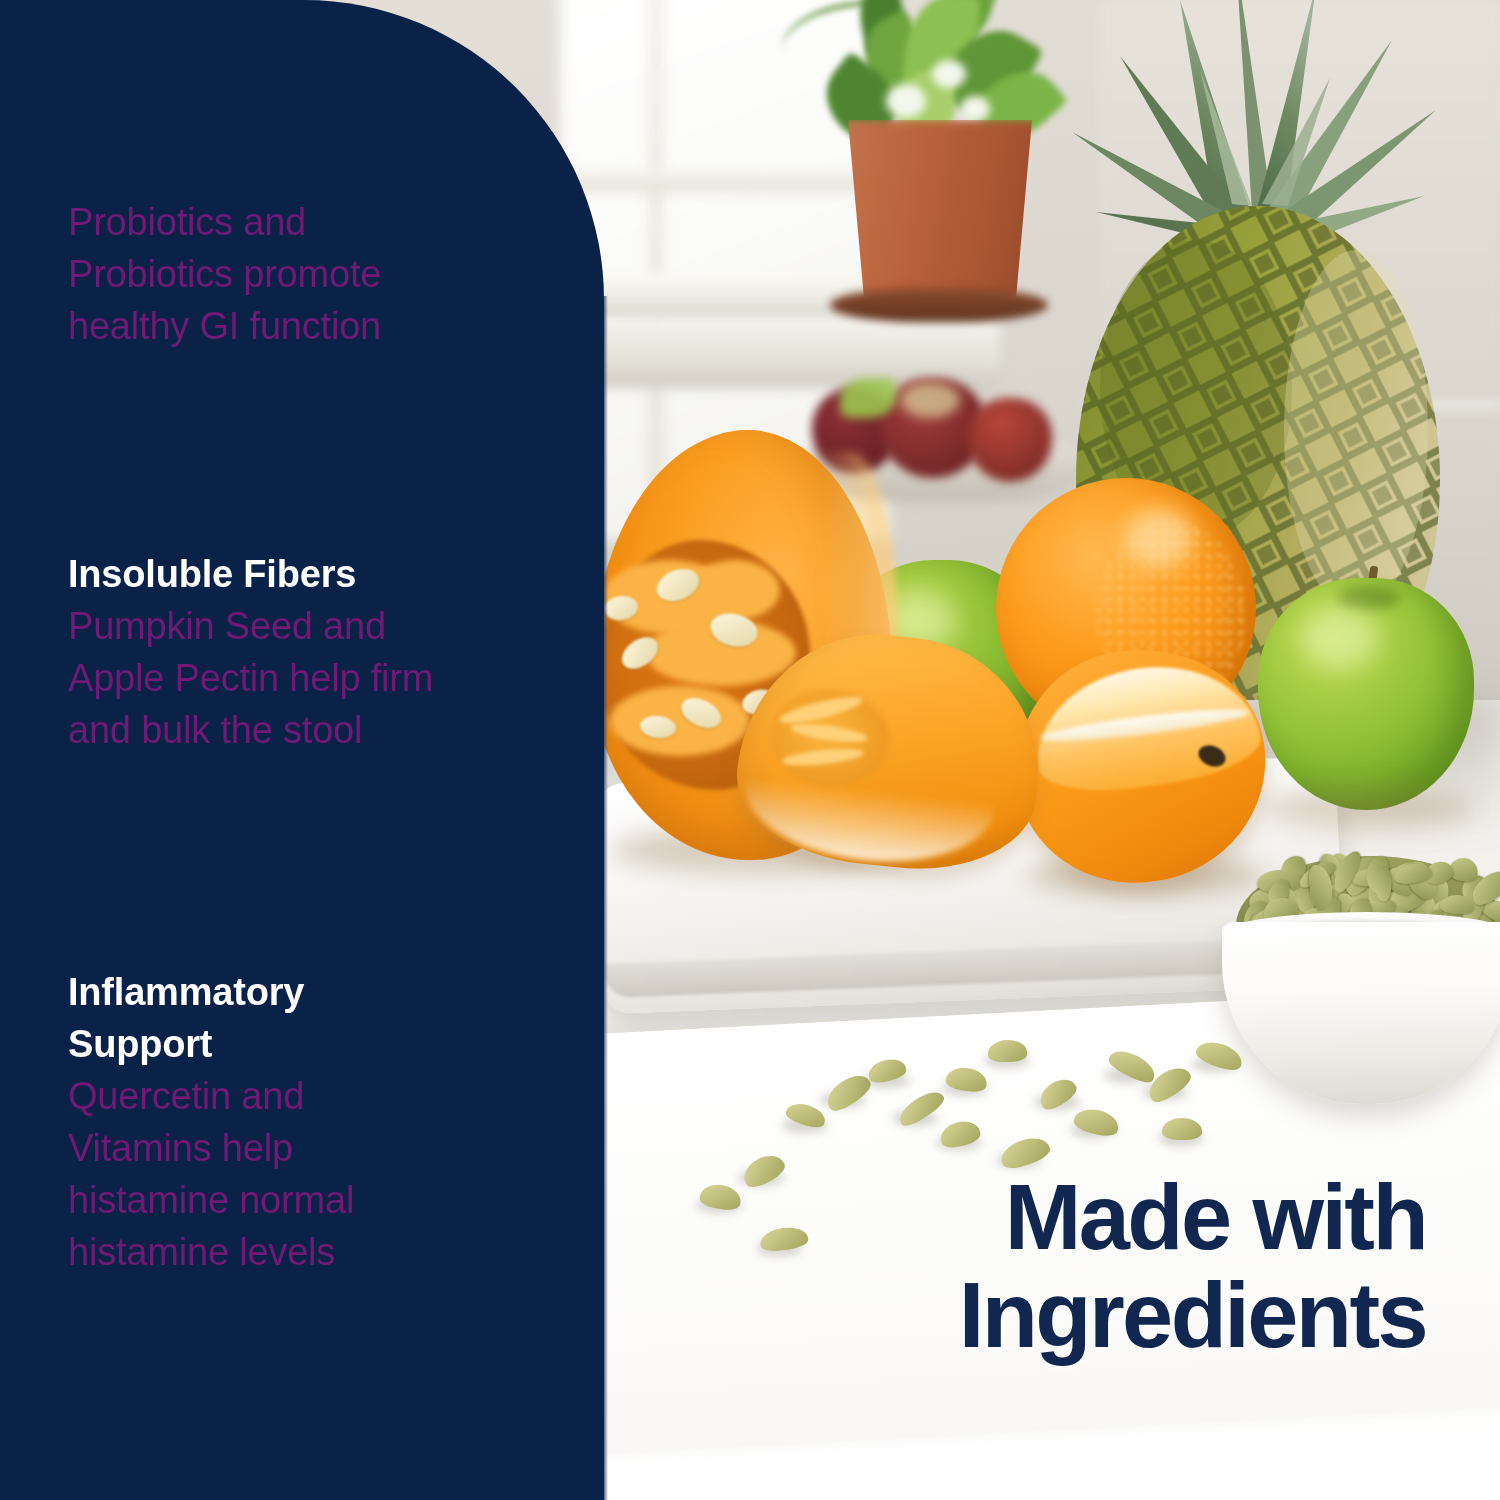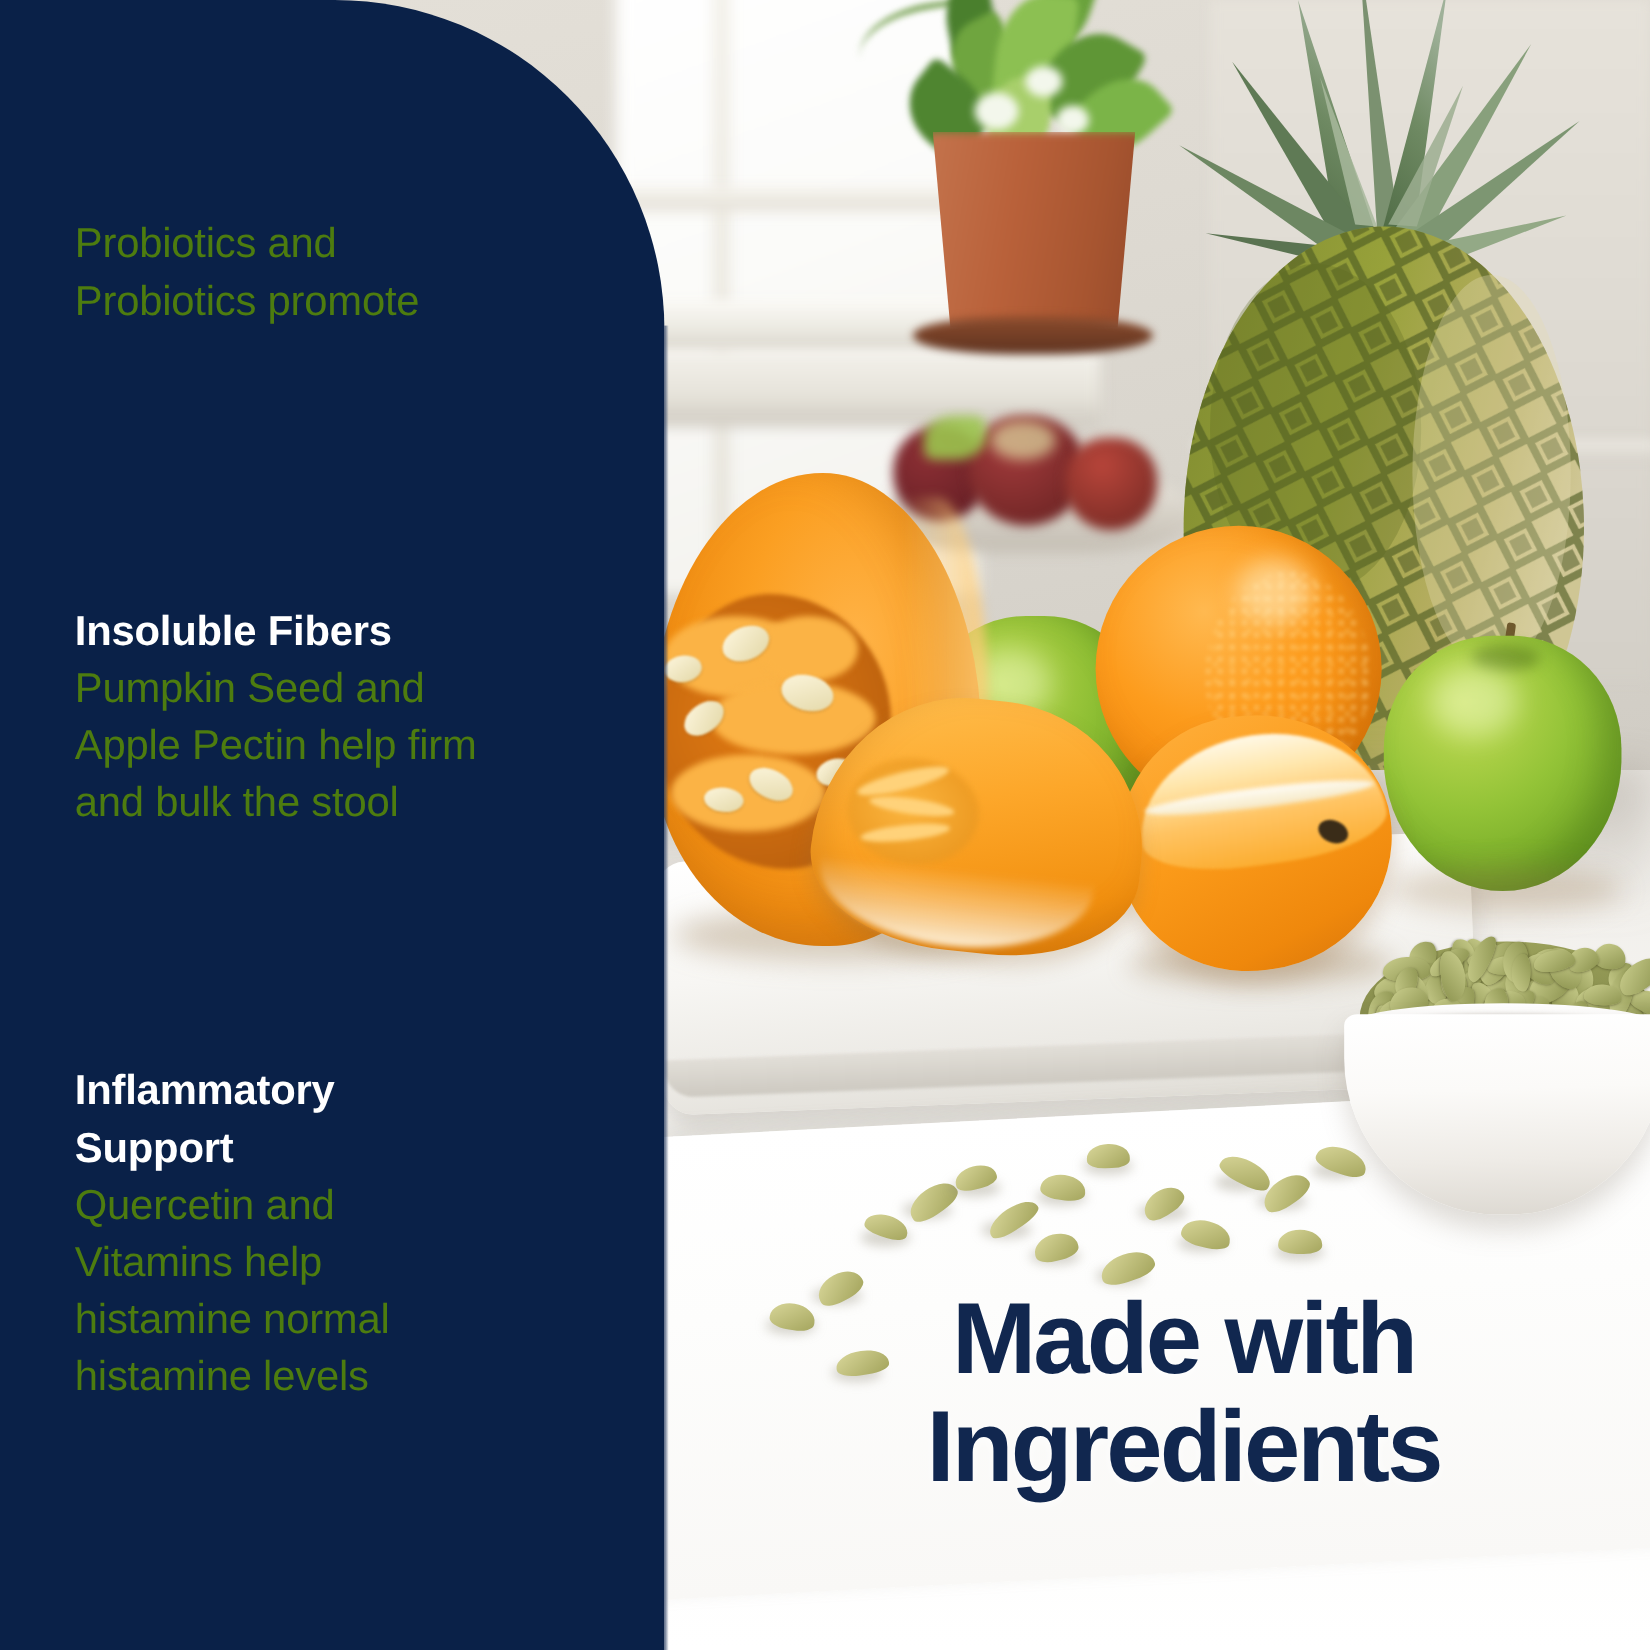--- a/index.html
+++ b/index.html
@@ -204,28 +204,28 @@
   
   .panel{position:absolute;left:0;top:0;width:604px;height:1500px;
         background:#0a2148;border-top-right-radius:300px;}
   .panel-hairline{position:absolute;left:604px;top:296px;width:4px;height:1204px;
         background:linear-gradient(90deg,rgba(58,76,110,.85),rgba(58,76,110,0));}
 
   .blocks{position:absolute;left:68px;top:0;width:510px;}
   .block{position:absolute;color:#ffffff;}
   .block h3{margin:0;font-size:38px;line-height:1.0;font-weight:bold;letter-spacing:-.2px;}
   .block p{margin:0;font-size:38px;line-height:1.0;font-weight:400;letter-spacing:-.2px;
-        color:#4d7c0f;}
+        color:#701a75;}
   .block .ln{display:block;white-space:nowrap;padding:7px 0;}
   .blk1{top:196px;}
   .blk2{top:548px;}
   .blk3{top:966px;}
 
   
-  .headline{position:absolute;right:74px;top:1168px;width:700px;text-align:center;
+  .headline{position:absolute;right:74px;top:1168px;width:700px;text-align:right;
         color:#11274f;font-weight:bold;font-size:92px;line-height:1.0;
         letter-spacing:-2.6px;text-shadow:0 2px 10px rgba(255,255,255,.8);}
   .headline .hl{display:block;white-space:nowrap;padding:3px 0;}
 </style>
 </head>
 <body>
 
 <div id="stage">
 
   <div class="photo">
@@ -485,20 +485,21 @@
 
   <div class="panel"></div>
   <div class="panel-hairline"></div>
 
   <div class="blocks">
 
     <div class="block blk1">
       <p>
         <span class="ln">Probiotics and</span>
         <span class="ln">Probiotics promote</span>
+        <span class="ln">healthy GI function</span>
       </p>
     </div>
 
     <div class="block blk2">
       <h3>
         <span class="ln">Insoluble Fibers</span>
       </h3>
       <p>
         <span class="ln">Pumpkin Seed and</span>
         <span class="ln">Apple Pectin help firm</span>

